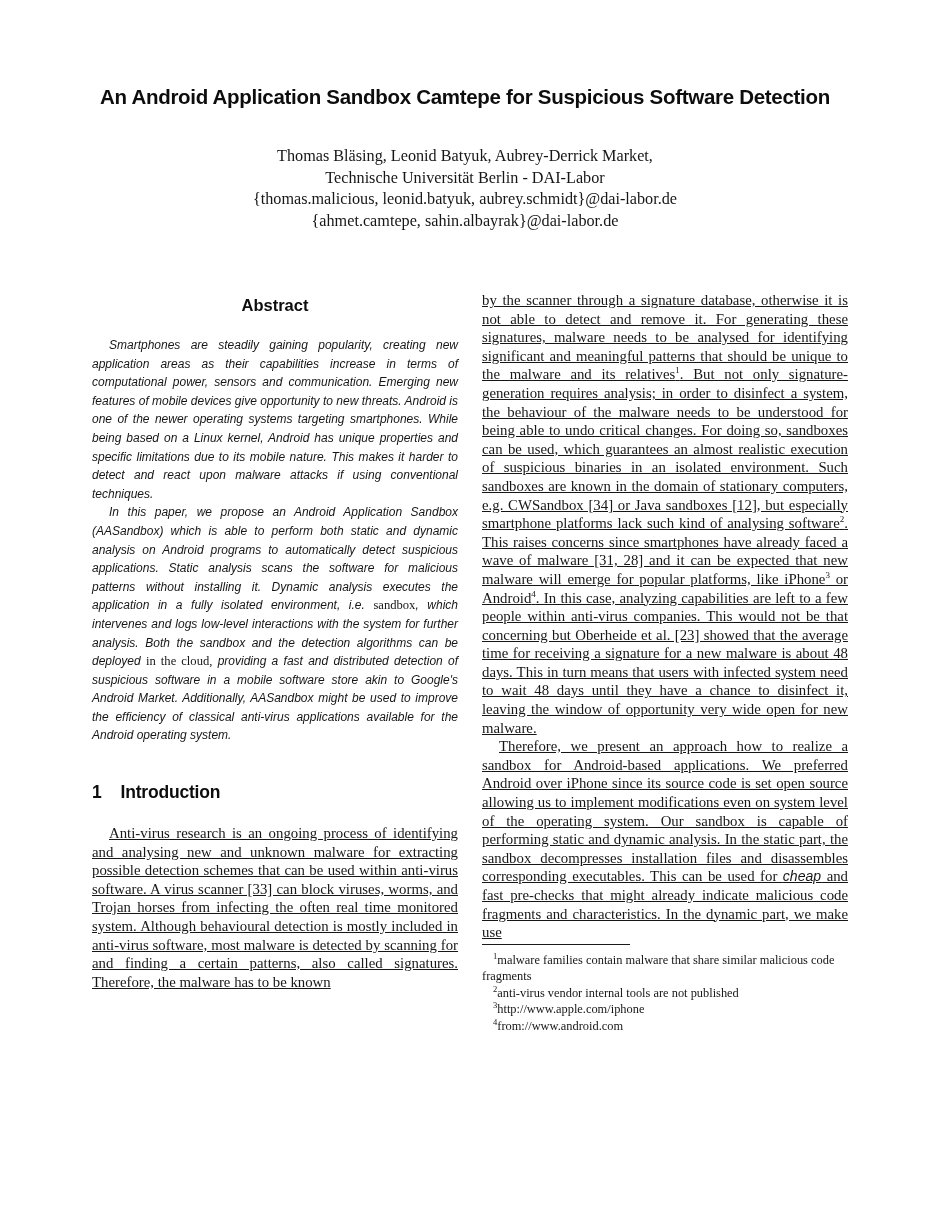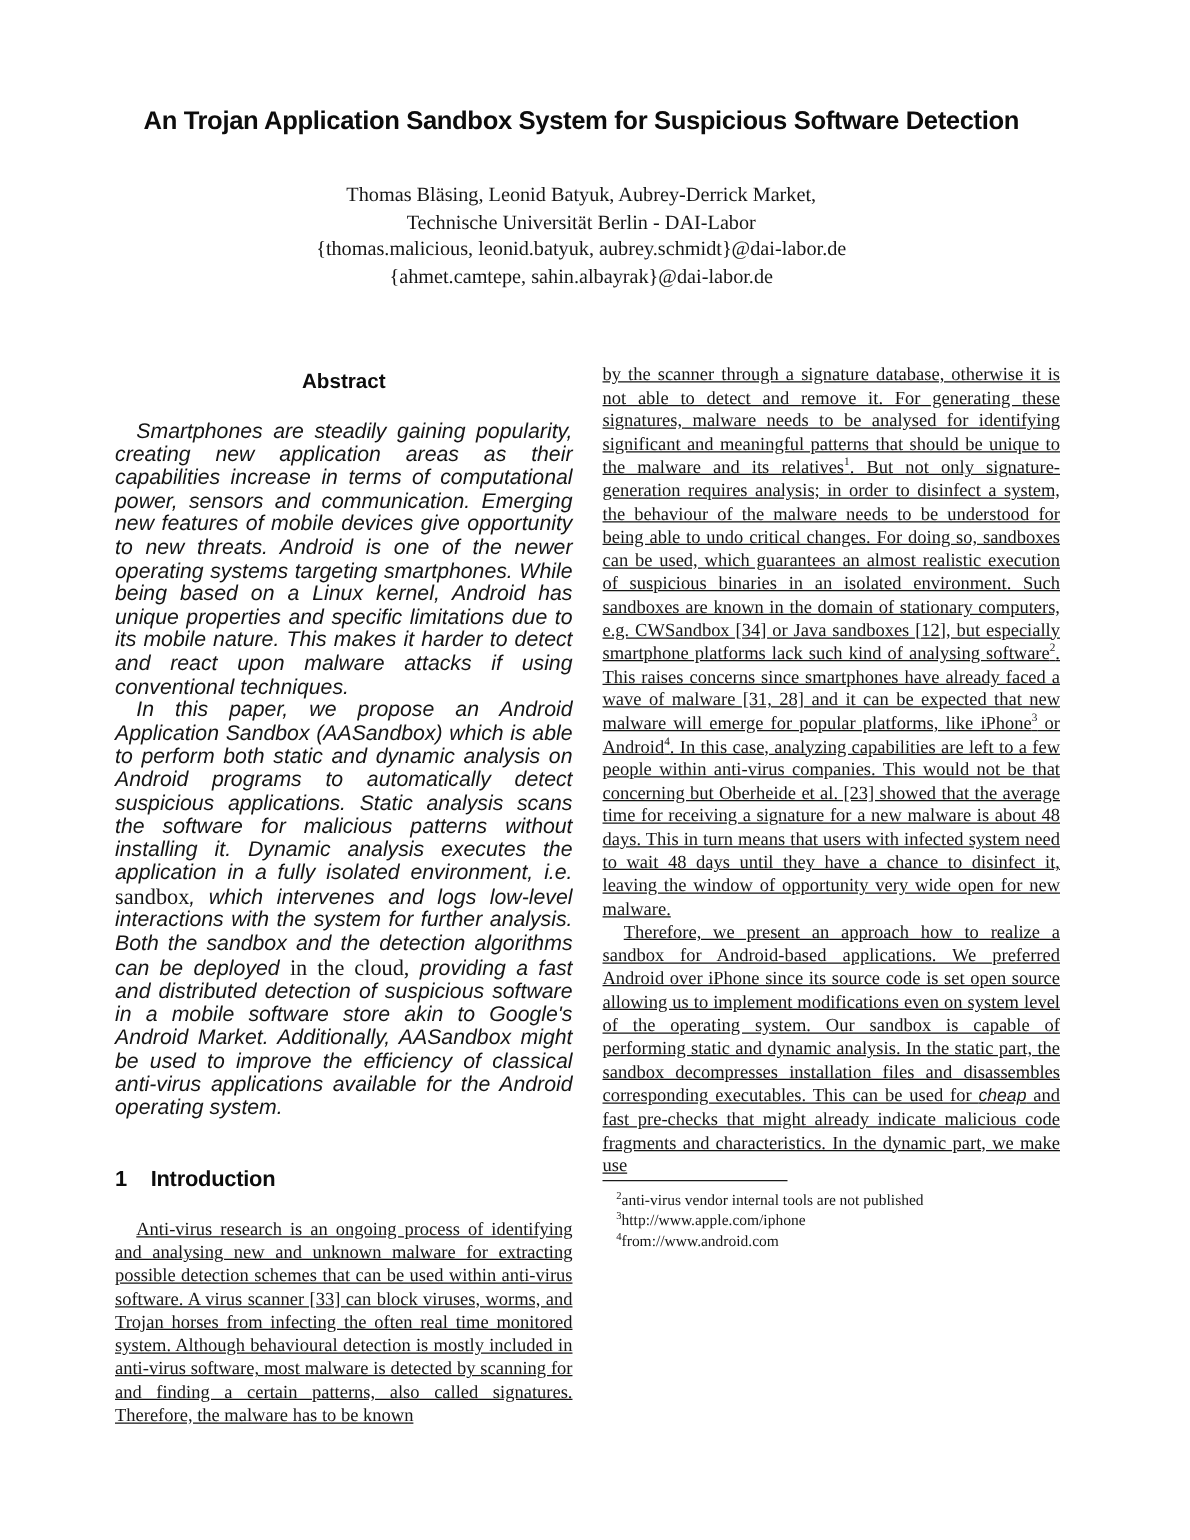--- a/index.html
+++ b/index.html
@@ -58,21 +58,21 @@
     font-family: "Liberation Sans", sans-serif;
     font-weight: bold;
     font-size: 16.5px;
     margin-bottom: 21px;
     color: #0d0d0d;
   }
 
   .abstract-body {
     font-family: "Liberation Sans", sans-serif;
     font-style: italic;
-    font-size: 17px;
+    font-size: 12px;
     line-height: 18.6px;
     text-align: justify;
   }
 
   .serif-body {
     font-family: "Liberation Serif", serif;
     font-size: 14.8px;
     line-height: 18.6px;
     text-align: justify;
     text-decoration: underline;
@@ -129,21 +129,21 @@
     vertical-align: super;
     font-size: 8.5px;
     line-height: 0;
   }
 </style>
 </head>
 <body>
 
 <div class="page">
 
-  <h1 class="paper-title">An Trojan Application Sandbox System for Suspicious Software Detection</h1>
+  <h1 class="paper-title">An Android Application Sandbox Camtepe for Suspicious Software Detection</h1>
 
   <div class="authors-block">
     <div>Thomas Bläsing, Leonid Batyuk, Aubrey-Derrick Market,</div>
     <div>Technische Universität Berlin - DAI-Labor</div>
     <div>{thomas.malicious, leonid.batyuk, aubrey.schmidt}@dai-labor.de</div>
     <div>{ahmet.camtepe, sahin.albayrak}@dai-labor.de</div>
   </div>
 
   <div class="col-left">
     <div class="abstract-heading">Abstract</div>
@@ -162,18 +162,19 @@
 
   <div class="col-right">
     <div class="serif-body flow">
         <div class="para"><span>by the scanner through a signature database, otherwise it is not able to detect and remove it. For generating these signatures, malware needs to be analysed for identifying significant and meaningful patterns that should be unique to the malware and its relatives</span><span class="seg-sup">1</span><span>. But not only signature-generation requires analysis; in order to disinfect a system, the behaviour of the malware needs to be understood for being able to undo critical changes. For doing so, sandboxes can be used, which guarantees an almost realistic execution of suspicious binaries in an isolated environment. Such sandboxes are known in the domain of stationary computers, e.g. CWSandbox [34] or Java sandboxes [12], but especially smartphone platforms lack such kind of analysing software</span><span class="seg-sup">2</span><span>. This raises concerns since smartphones have already faced a wave of malware [31, 28] and it can be expected that new malware will emerge for popular platforms, like iPhone</span><span class="seg-sup">3</span><span> or Android</span><span class="seg-sup">4</span><span>. In this case, analyzing capabilities are left to a few people within anti-virus companies. This would not be that concerning but Oberheide et al. [23] showed that the average time for receiving a signature for a new malware is about 48 days. This in turn means that users with infected system need to wait 48 days until they have a chance to disinfect it, leaving the window of opportunity very wide open for new malware.</span></div>
         <div class="para"><span>Therefore, we present an approach how to realize a sandbox for Android-based applications. We preferred Android over iPhone since its source code is set open source allowing us to implement modifications even on system level of the operating system. Our sandbox is capable of performing static and dynamic analysis. In the static part, the sandbox decompresses installation files and disassembles corresponding executables. This can be used for </span><span class="seg-sansit">cheap</span><span> and fast pre-checks that might already indicate malicious code fragments and characteristics. In the dynamic part, we make use</span></div>
       </div>
   </div>
 
   <div class="footnotes">
     <div class="fn-rule"></div>
+    <div class="footnote"><span class="fn-marker">1</span><span>malware families contain malware that share similar malicious code fragments</span></div>
     <div class="footnote"><span class="fn-marker">2</span><span>anti-virus vendor internal tools are not published</span></div>
     <div class="footnote"><span class="fn-marker">3</span><span>http://www.apple.com/iphone</span></div>
     <div class="footnote"><span class="fn-marker">4</span><span>from://www.android.com</span></div>
   </div>
 
 </div>
 
 </body></html>

